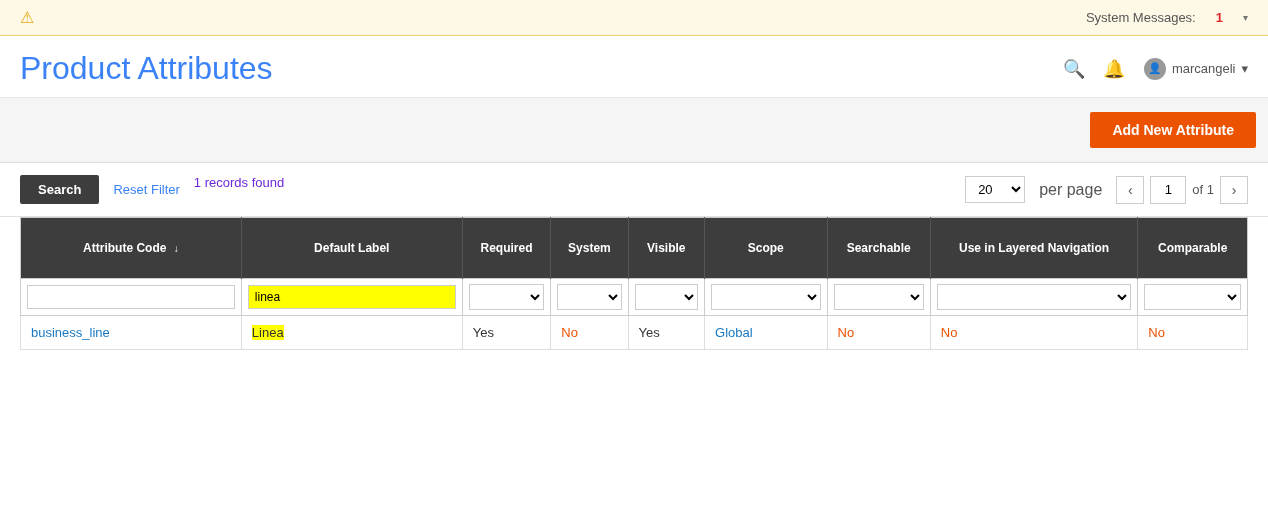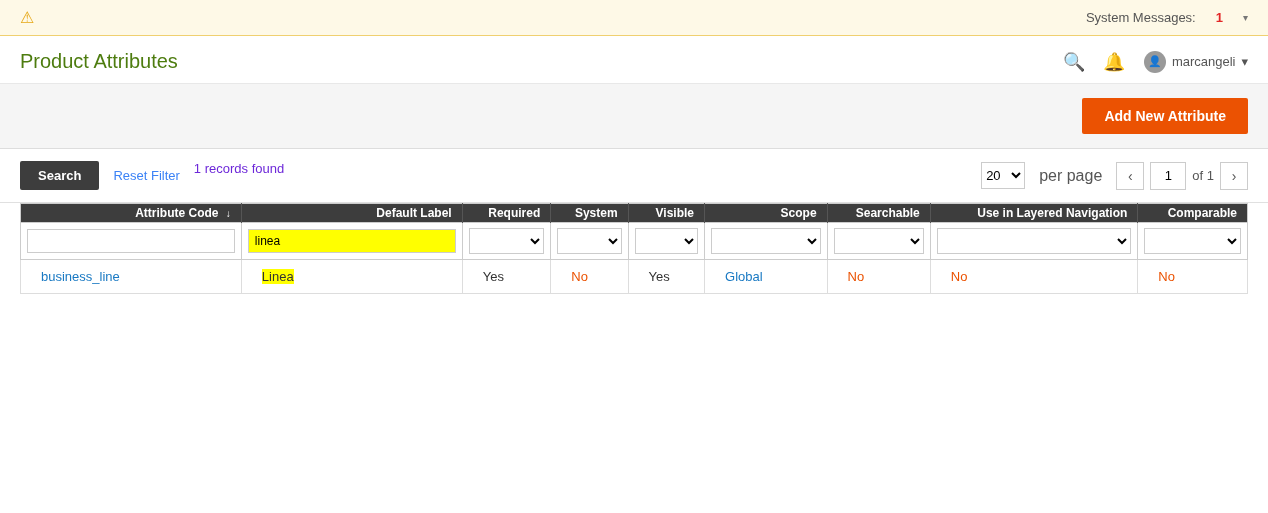--- a/index.html
+++ b/index.html
@@ -50,23 +50,23 @@
 
     
     .header {
       display: flex;
       align-items: center;
       justify-content: space-between;
       padding: 14px 20px 10px 20px;
       border-bottom: 1px solid #e8e8e8;
     }
     .page-title {
-      font-size: 20px;
+      font-size: 32px;
       font-weight: 300;
-      color: #4d7c0f;
+      color: #3b82f6;
     }
     .header-actions {
       display: flex;
       align-items: center;
       gap: 18px;
     }
     .header-icon {
       font-size: 18px;
       color: #666;
       cursor: pointer;
@@ -88,21 +88,21 @@
       align-items: center;
       justify-content: center;
       color: white;
       font-size: 11px;
     }
 
     
     .toolbar {
       background: #f5f5f5;
       border-bottom: 1px solid #ddd;
-      padding: 14px 20px;
+      padding: 14px 12px;
       display: flex;
       justify-content: flex-end;
       align-items: center;
       min-height: 60px;
     }
     .btn-add {
       background: #eb5202;
       color: #fff;
       border: none;
       padding: 10px 22px;
@@ -147,21 +147,21 @@
       align-items: center;
       gap: 6px;
     }
     .per-page-select {
       display: flex;
       align-items: center;
       gap: 0;
     }
     .per-page-select select {
       border: 1px solid #ccc;
-      padding: 4px 0;
+      padding: 4px 8px;
       font-size: 13px;
       background: #fff;
       cursor: pointer;
     }
     .per-page-label {
       font-size: 16px;
       color: #555;
       margin: 0 8px;
     }
     .pag-btn {
@@ -196,22 +196,22 @@
     table {
       width: 100%;
       border-collapse: collapse;
       border: 1px solid #ccc;
     }
     thead tr {
       background: #3d3d3d;
       color: #fff;
     }
     thead th {
-      padding: 2px 10px;
-      text-align: right;
+      padding: 23px 10px;
+      text-align: center;
       font-size: 12px;
       font-weight: 600;
       border-right: 1px solid #555;
       white-space: nowrap;
     }
     thead th:last-child { border-right: none; }
     .sort-icon { margin-left: 4px; font-size: 10px; }
 
     
     .filter-row td {
@@ -234,21 +234,21 @@
     }
     .highlight {
       background: #ffff00;
     }
 
     
     tbody tr.data-row {
       background: #fff;
     }
     tbody tr.data-row td {
-      padding: 9px 20px;
+      padding: 9px 10px;
       border: 1px solid #ddd;
       font-size: 13px;
       color: #333;
     }
     .link-blue { color: #1979c3; text-decoration: none; cursor: pointer; }
     .link-orange { color: #eb5202; text-decoration: none; cursor: pointer; }
   </style>
 </head>
 <body>
 

